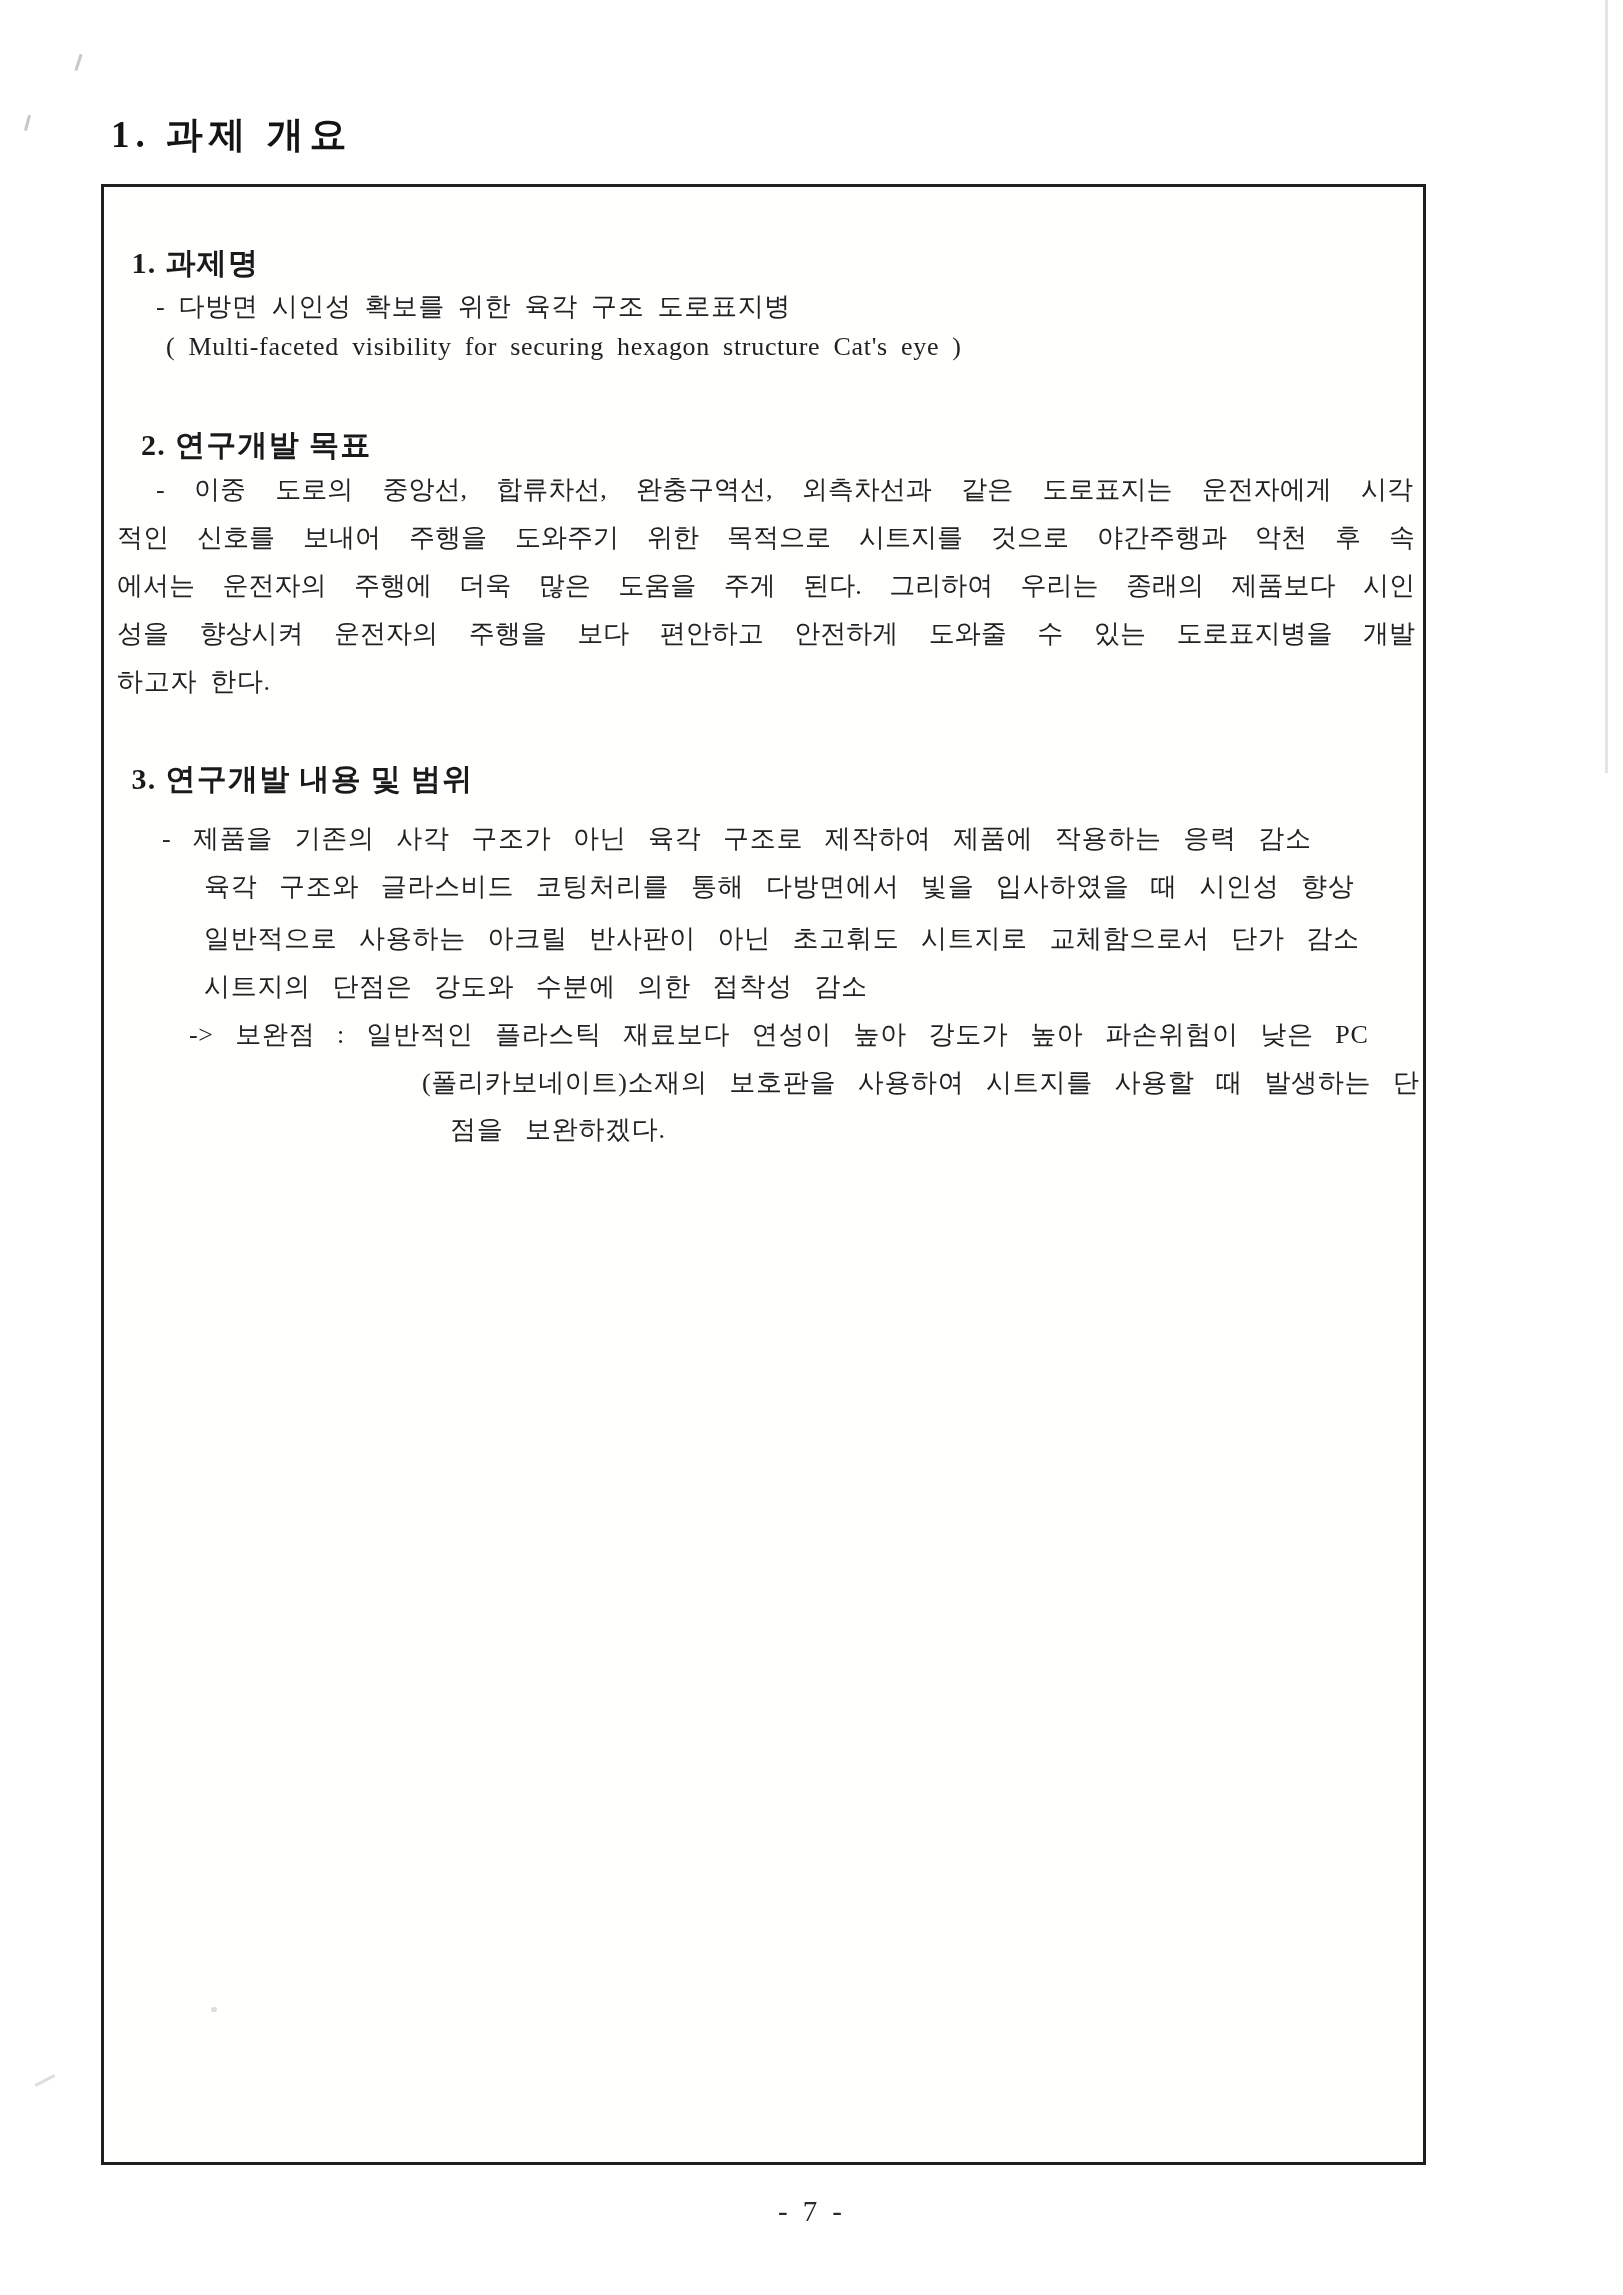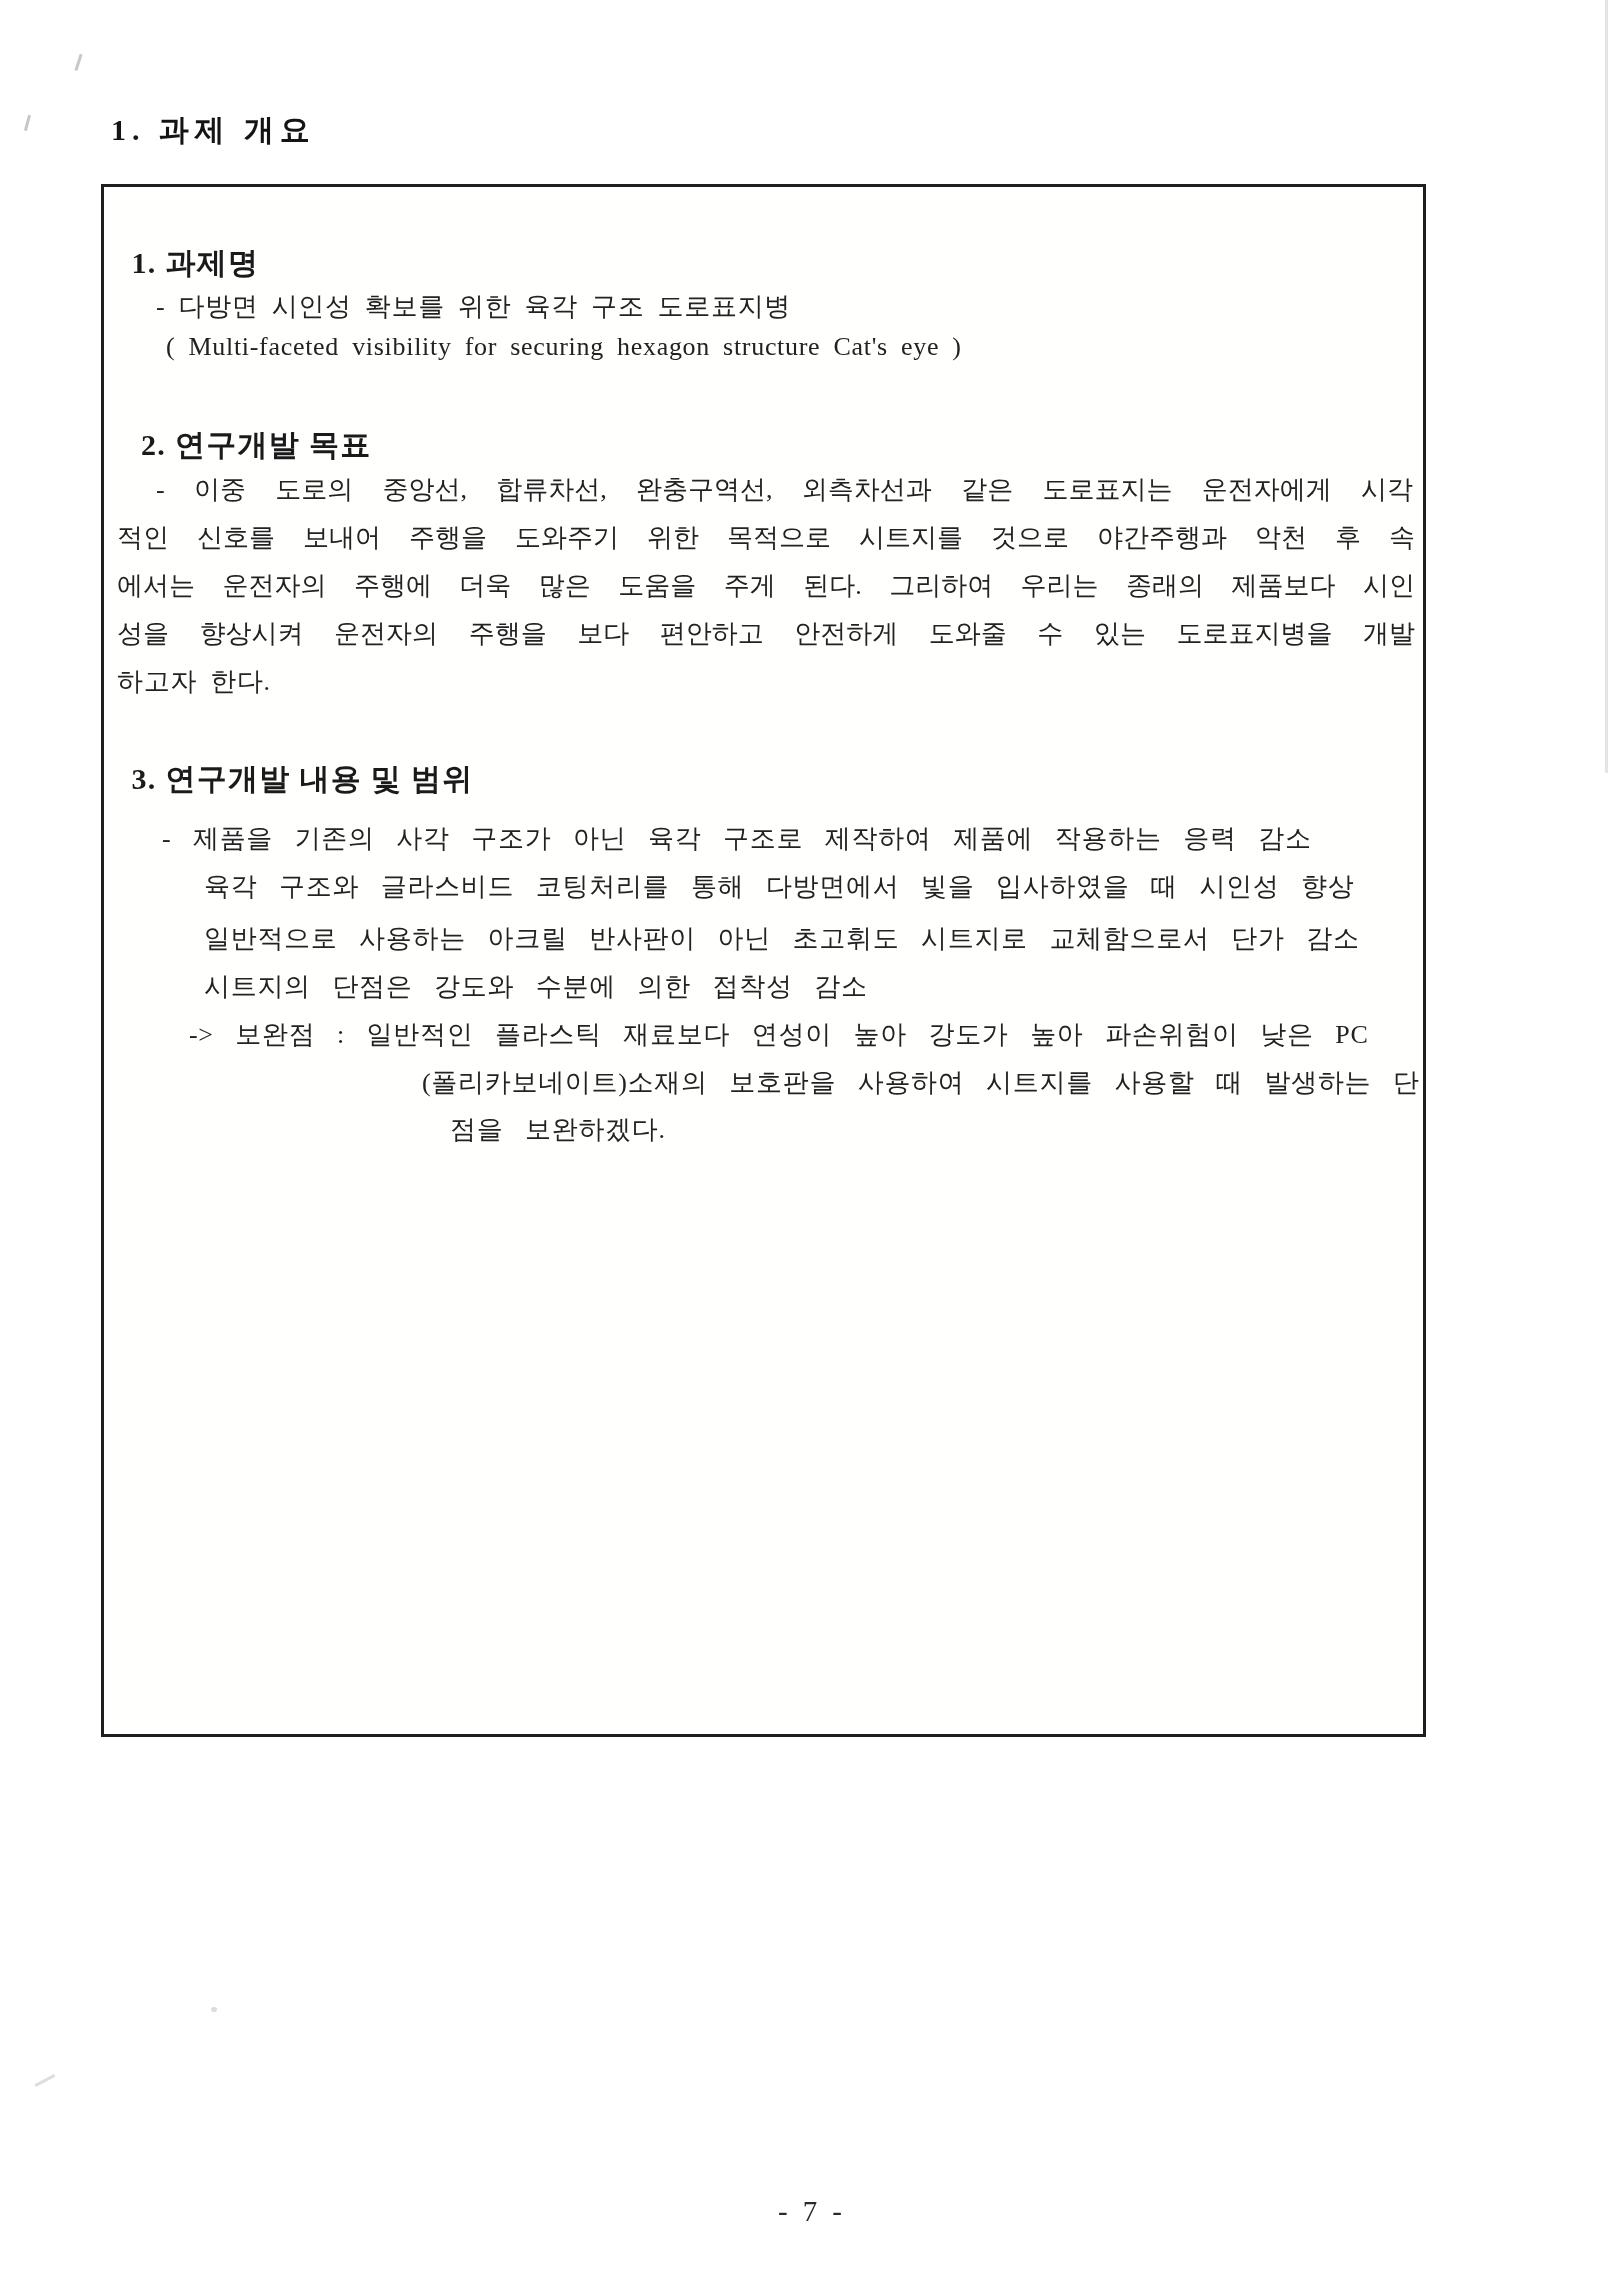--- a/index.html
+++ b/index.html
@@ -7,30 +7,30 @@
   body {
     width: 1624px; height: 2295px;
     position: relative;
     font-family: "Liberation Serif", "DejaVu Serif", serif;
     color: #1d1d1d;
     overflow: hidden;
   }
   .page-title {
     position: absolute;
     left: 111px; top: 110px;
-    font-size: 30px;
+    font-size: 37px;
     font-weight: bold;
     letter-spacing: 5.9px;
     white-space: nowrap;
     color: #141414;
   }
   .frame {
     position: absolute;
     left: 101px; top: 184px;
-    width: 1325px; height: 1553px;
+    width: 1325px; height: 1981px;
     border: 3.3px solid #1f1f1f;
     overflow: hidden;
     background: #fffffe;
   }
   .h {
     position: absolute;
     font-size: 30px;
     font-weight: bold;
     letter-spacing: 1.3px;
     white-space: nowrap;

